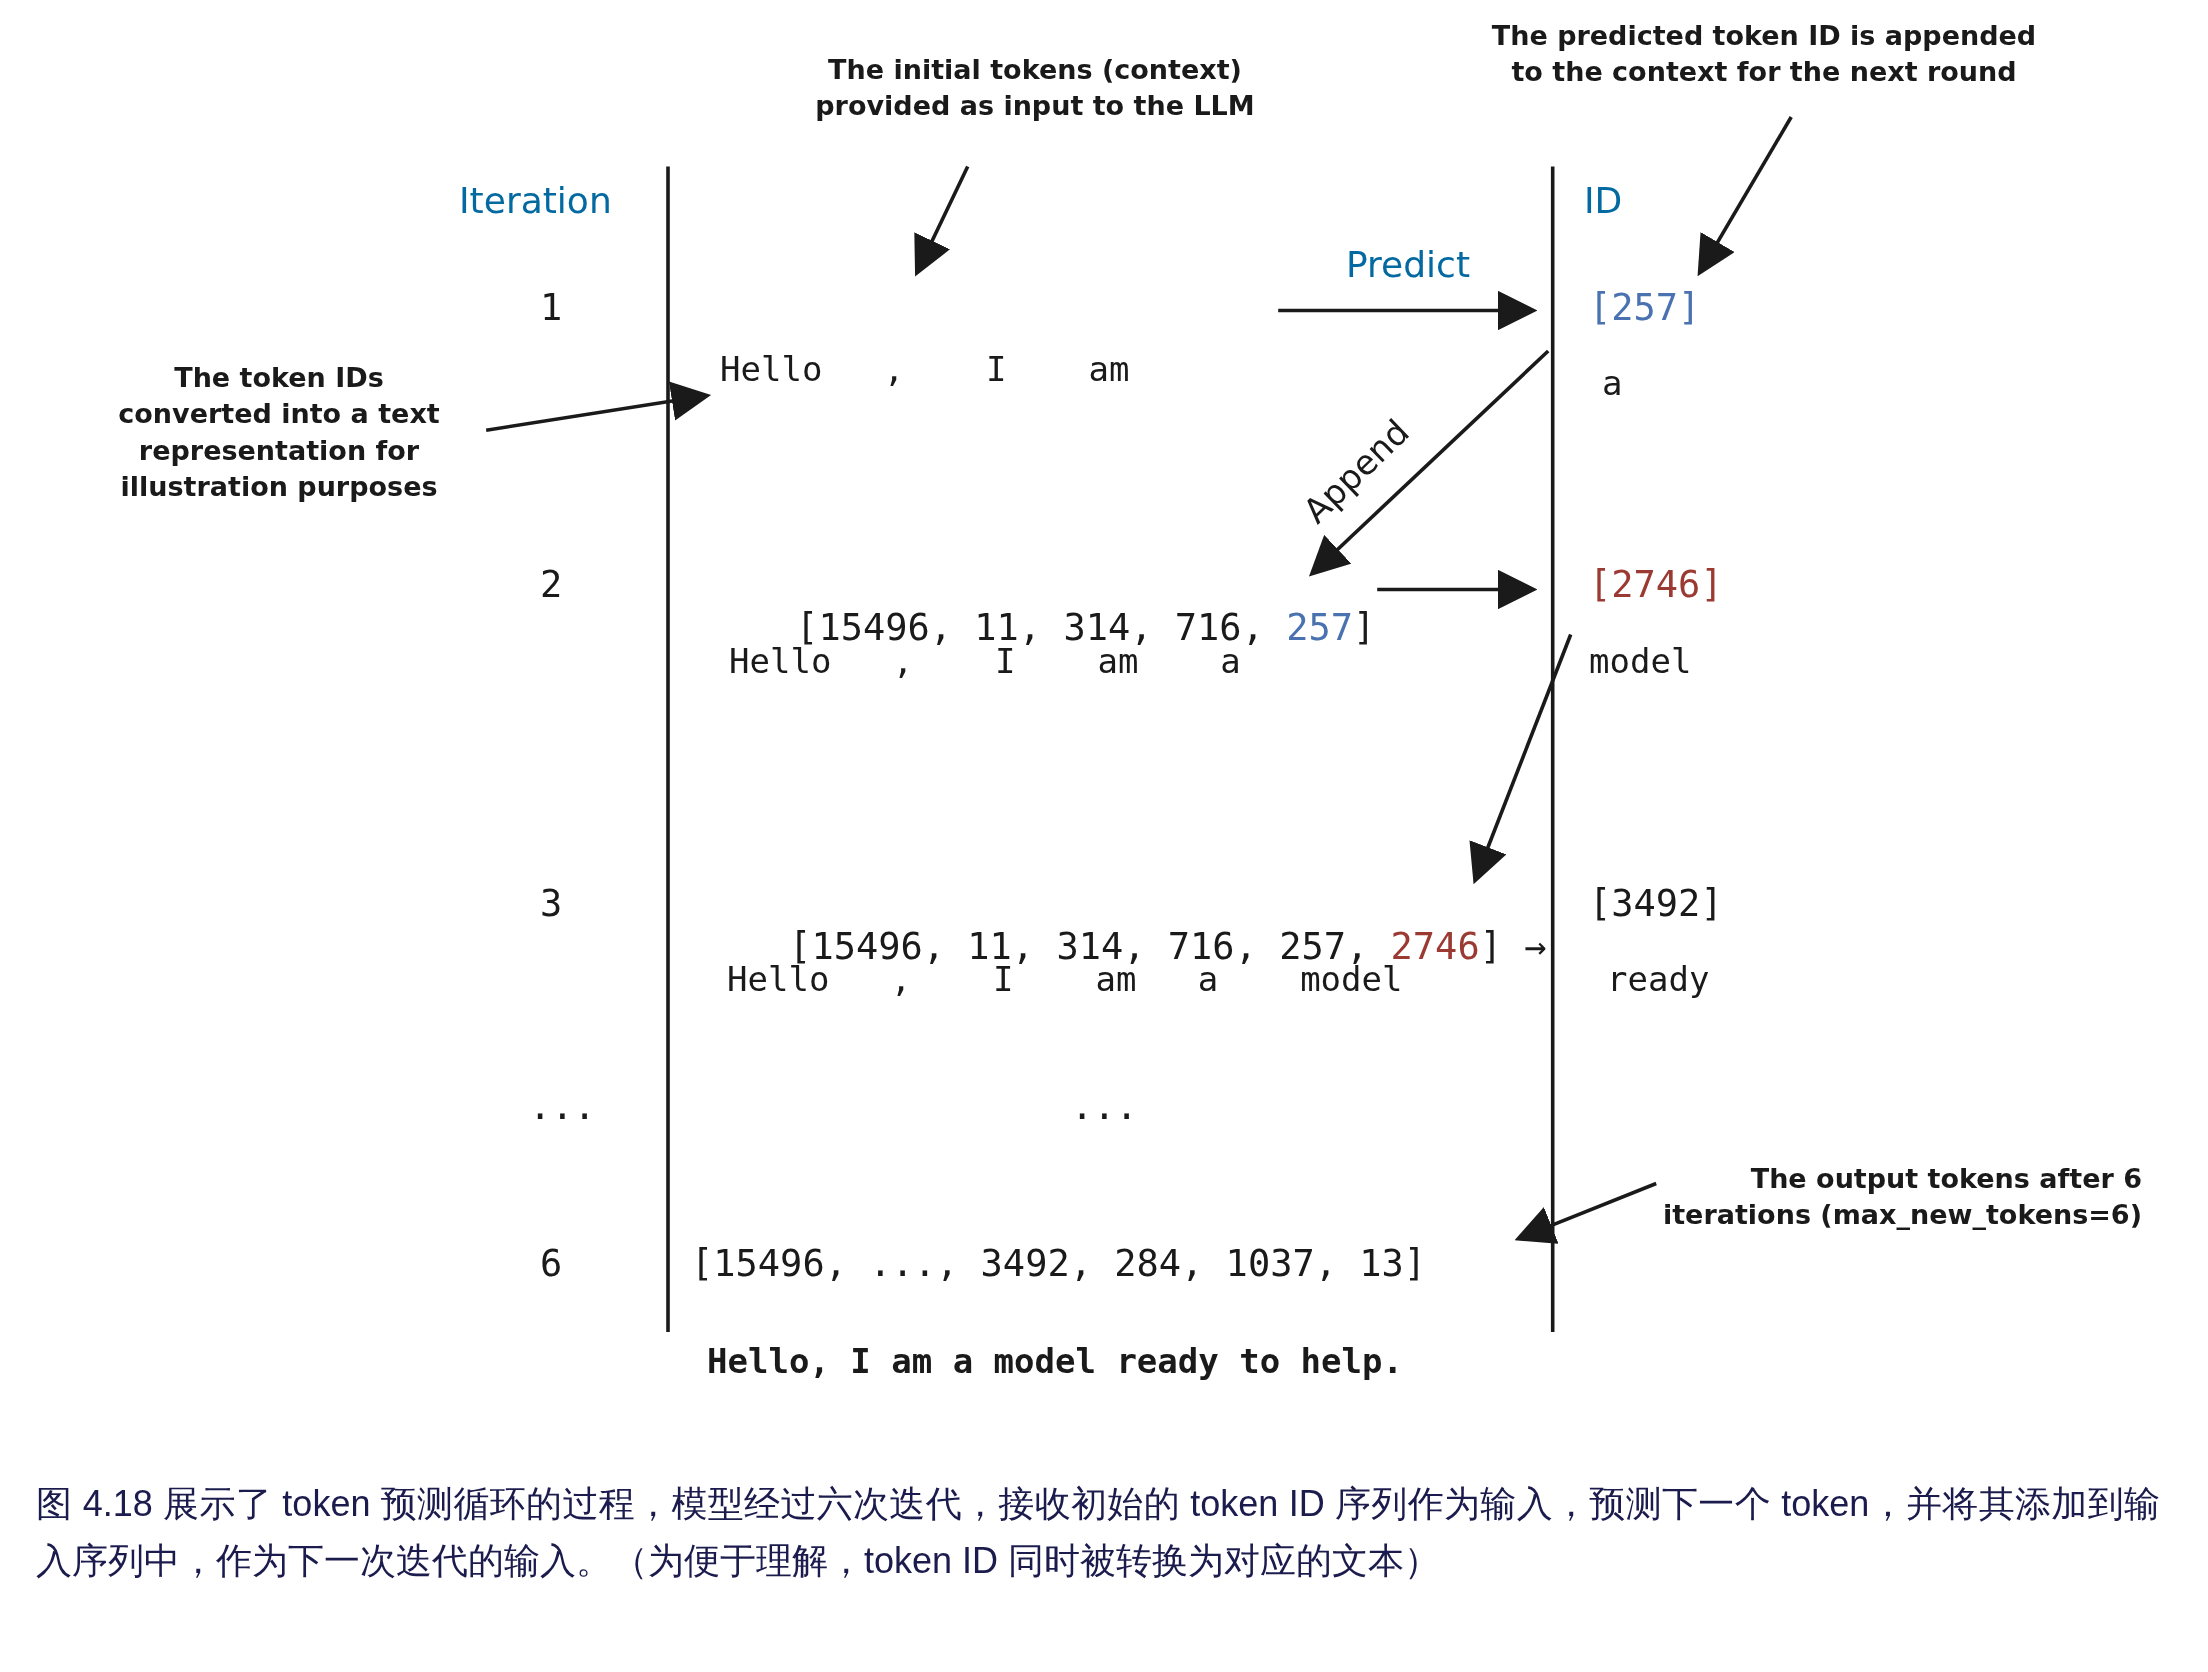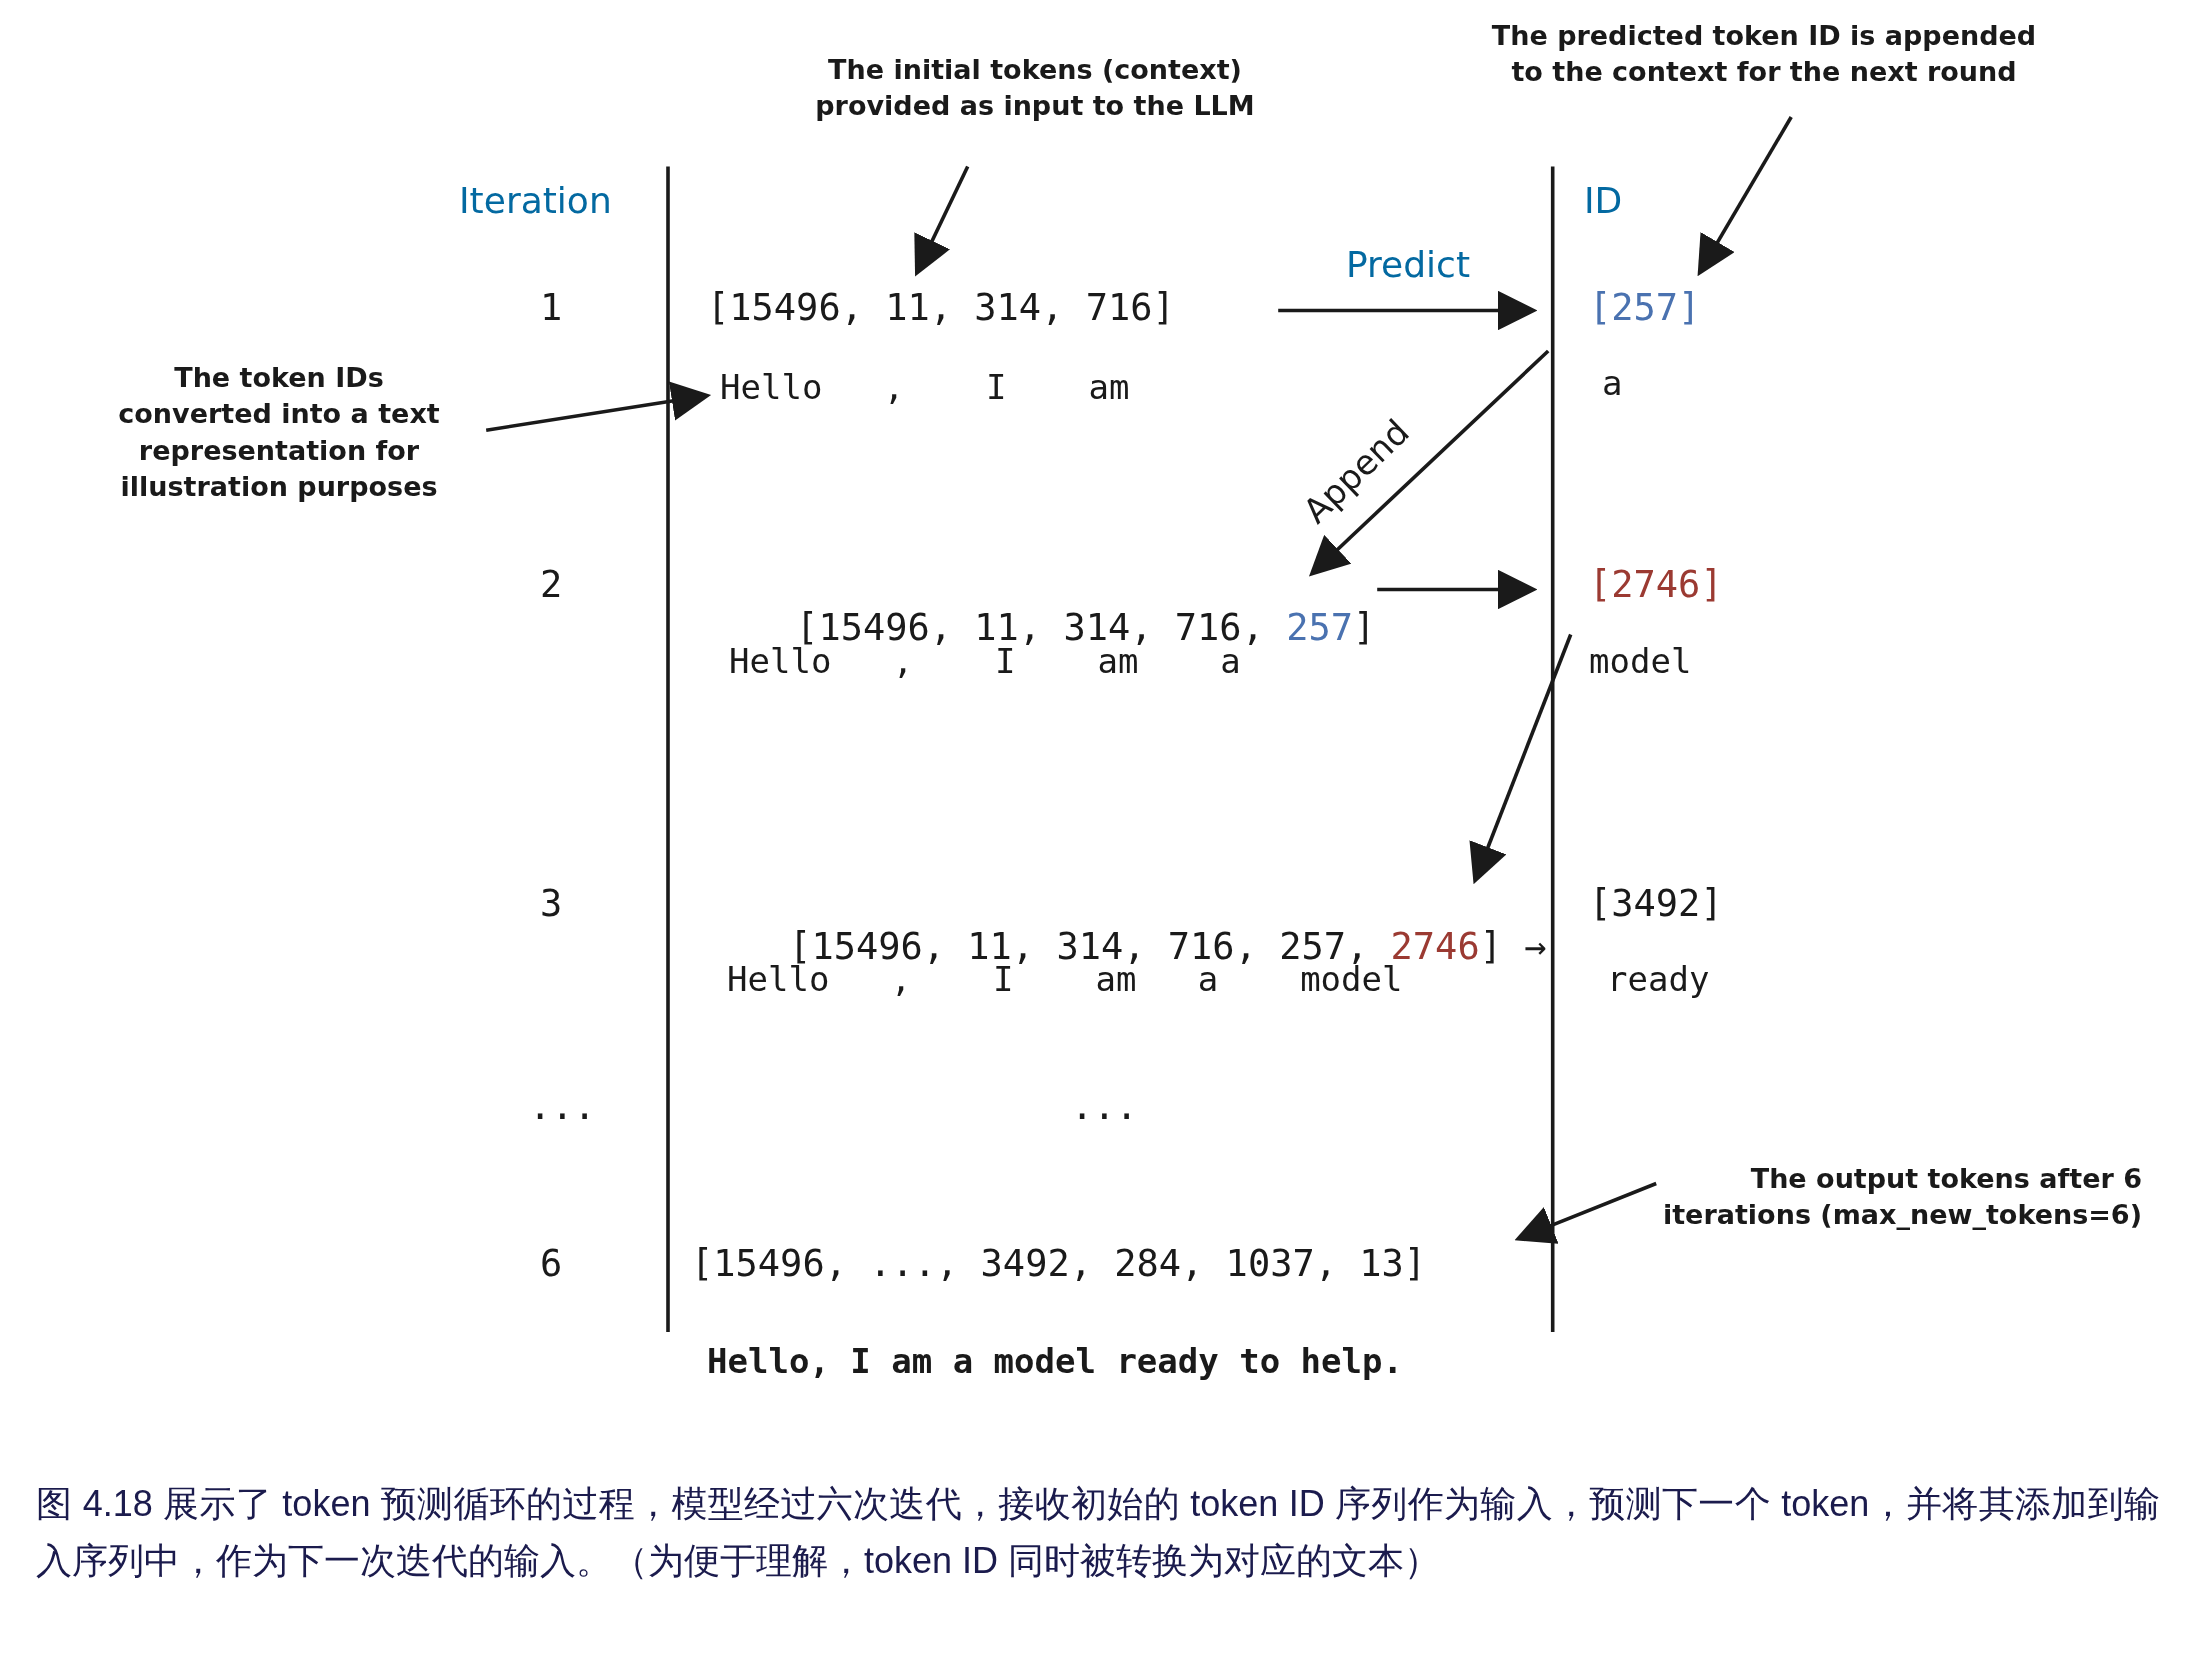--- a/index.html
+++ b/index.html
@@ -142,22 +142,21 @@
   <div class="annot" style="left:1584px; top:1161px; width:558px; text-align:right;">The output tokens after 6
 iterations (max_new_tokens=6)</div>
 
   <div class="plain" style="left:459px; top:180px;">Iteration</div>
   <div class="plain" style="left:1584px; top:180px;">ID</div>
 
   <div class="plain" style="left:1346px; top:244px;">Predict</div>
   <div class="rotated-append" style="left:1323px; top:491px;">Append</div>
 
   <div class="mono" style="left:540px; top:286px;">1</div>
-  <div class="mono" style="left:707px; top:286px;">[15496, 11, 314, 716]</div>
-  <div class="mono small" style="left:720px; top:367px;">Hello   ,    I    am</div>
+  <div class="mono small" style="left:720px; top:349px;">Hello   ,    I    am</div>
   <div class="mono blue" style="left:1589px; top:286px;">[257]</div>
   <div class="mono small" style="left:1602px; top:363px;">a</div>
 
   <div class="mono" style="left:540px; top:563px;">2</div>
   <div class="mono" style="left:707px; top:563px;">
     <span>[15496, 11, 314, 716, </span><span class="blue">257</span><span>]</span>
   </div>
   <div class="mono small" style="left:729px; top:641px;">Hello   ,    I    am    a</div>
   <div class="mono red" style="left:1589px; top:563px;">[2746]</div>
   <div class="mono small" style="left:1589px; top:641px;">model</div>

